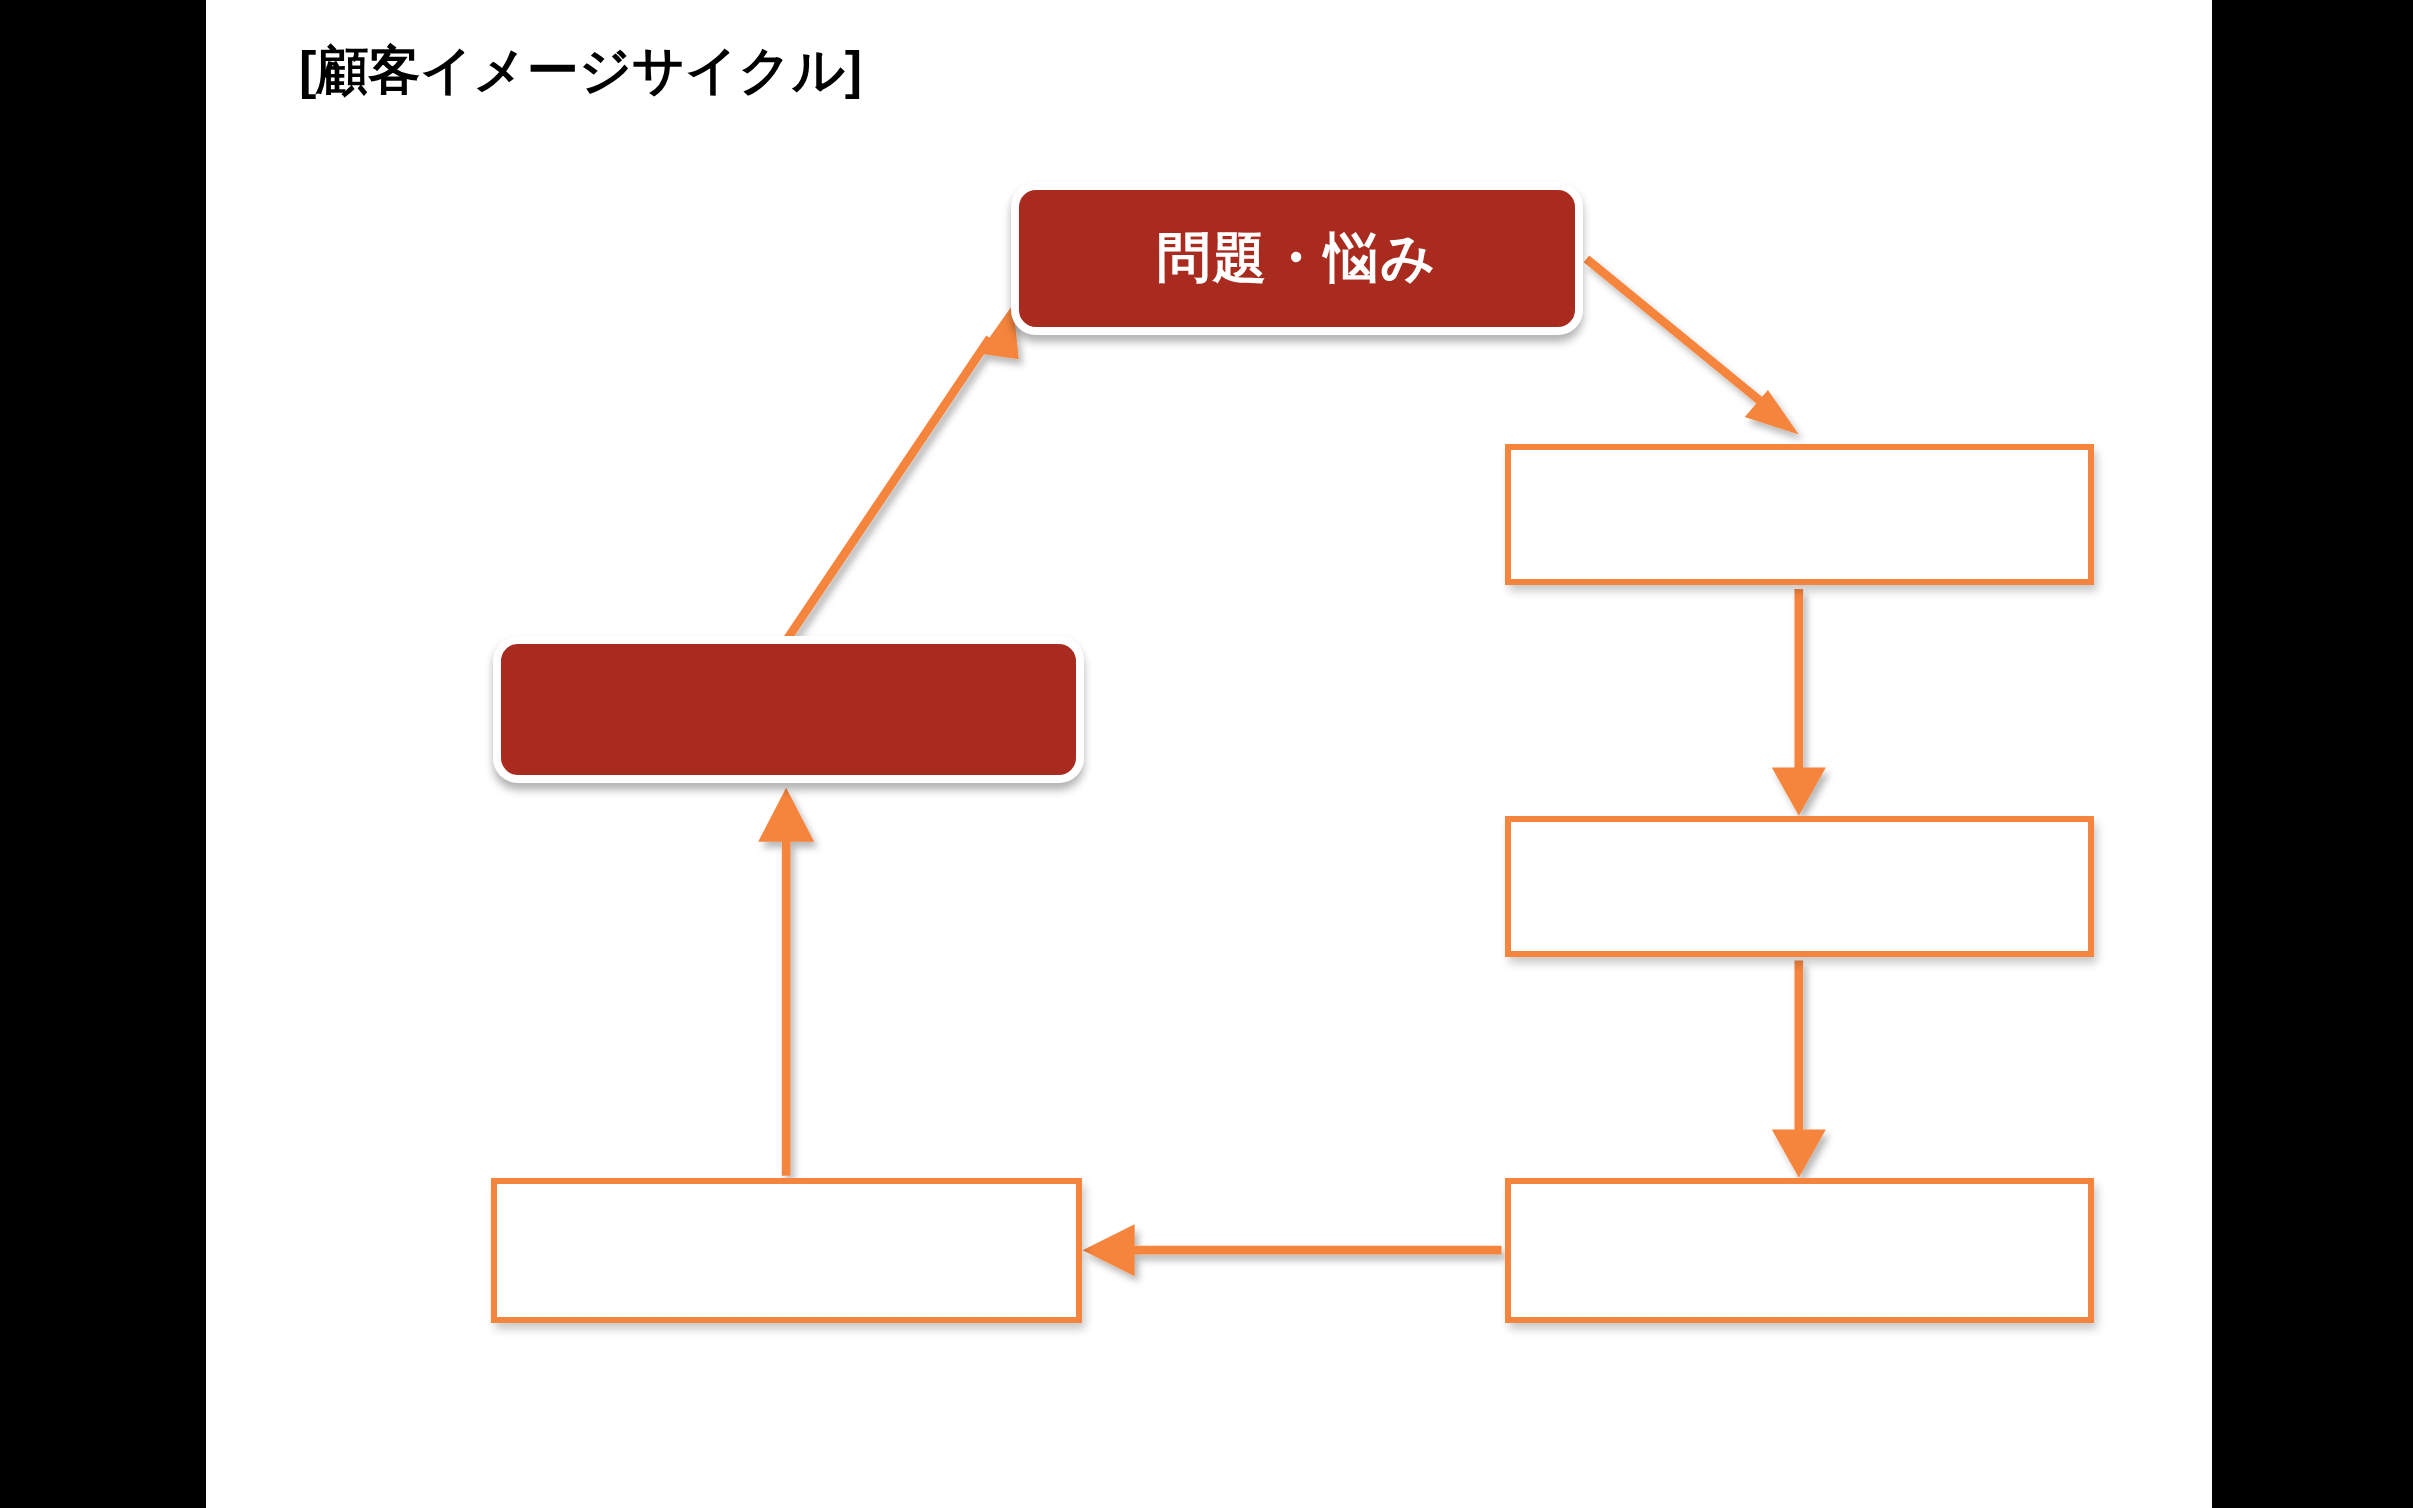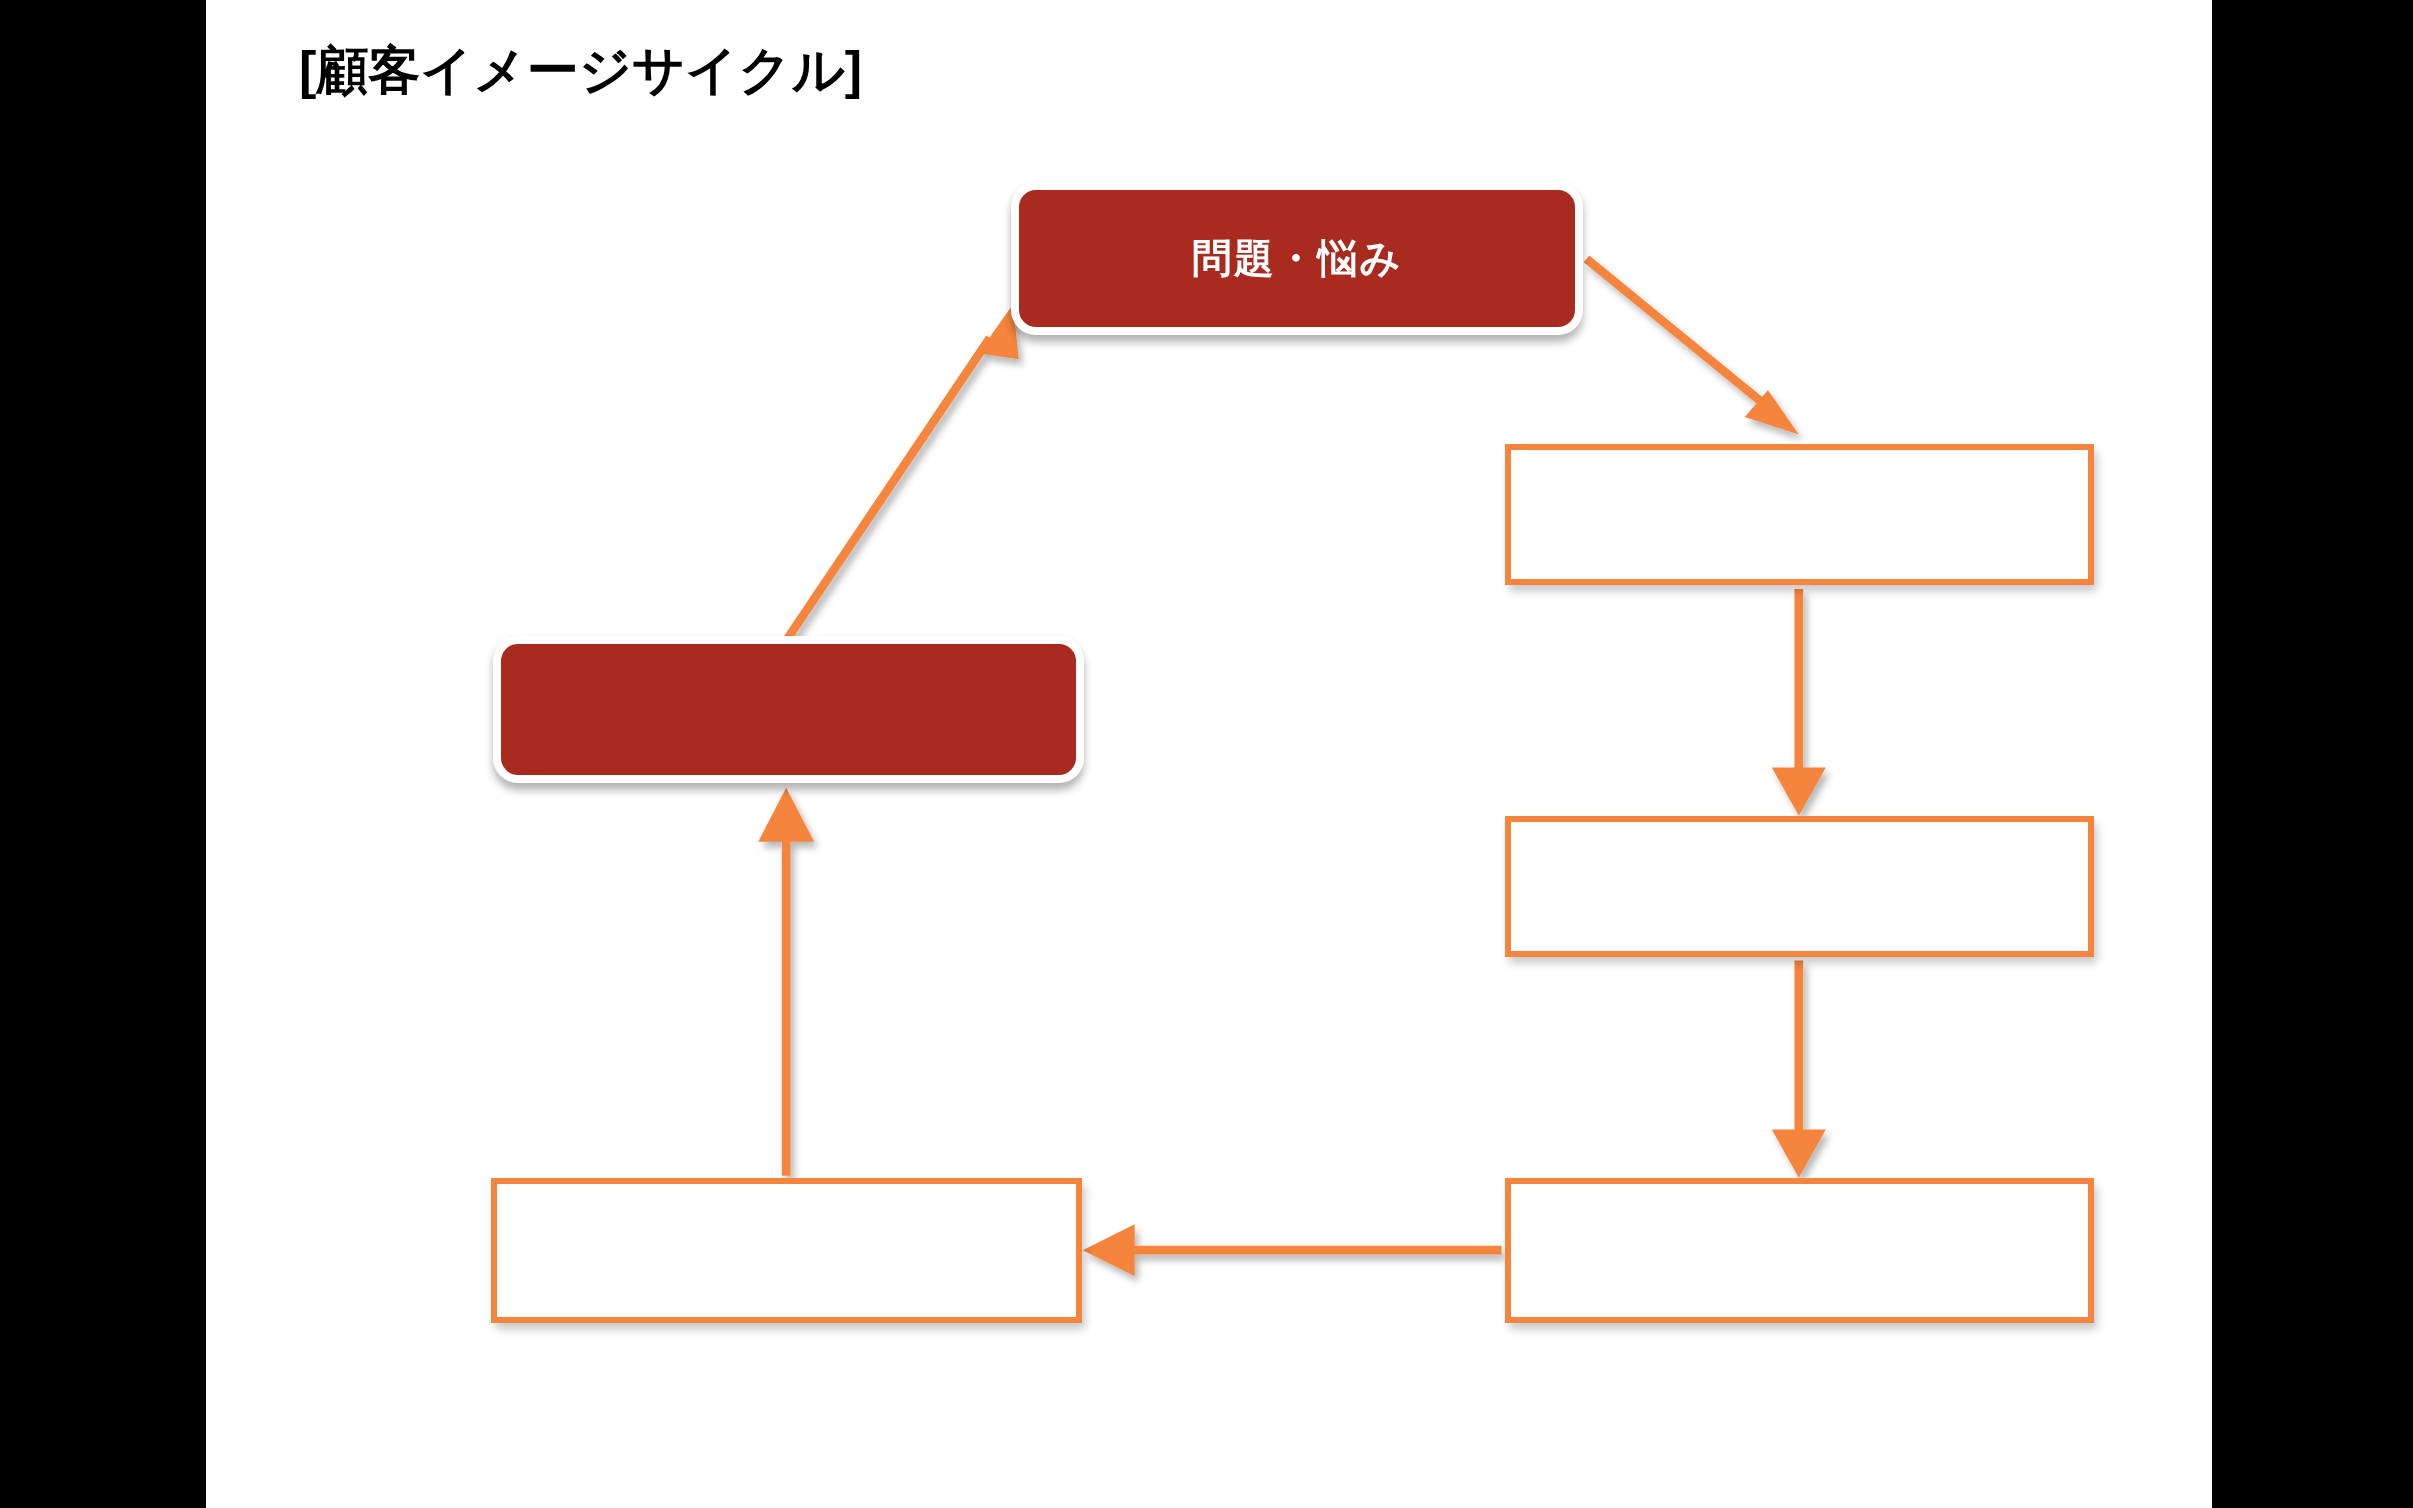--- a/index.html
+++ b/index.html
@@ -29,21 +29,21 @@
   
   .red-box {
     position:absolute;
     background:#A92B1F;
     border:8.7px solid #ffffff;
     border-radius:25px;
     box-shadow:0 6.8px 8.7px rgba(0,0,0,0.30);
     display:flex; align-items:center; justify-content:center;
   }
   .red-box .label {
-    color:#ffffff; font-weight:bold; font-size:40px;
+    color:#ffffff; font-weight:bold; font-size:54px;
     letter-spacing:1.9px; white-space:nowrap;
   }
   #node-problem  { left:805px;  top:182px; width:572px; height:153px; }
   #node-bottomleft-red { left:287px; top:636px; width:591px; height:147px; }
 
   
   .rect-box {
     position:absolute;
     background:#ffffff;
     border:6.8px solid #F5843D;

